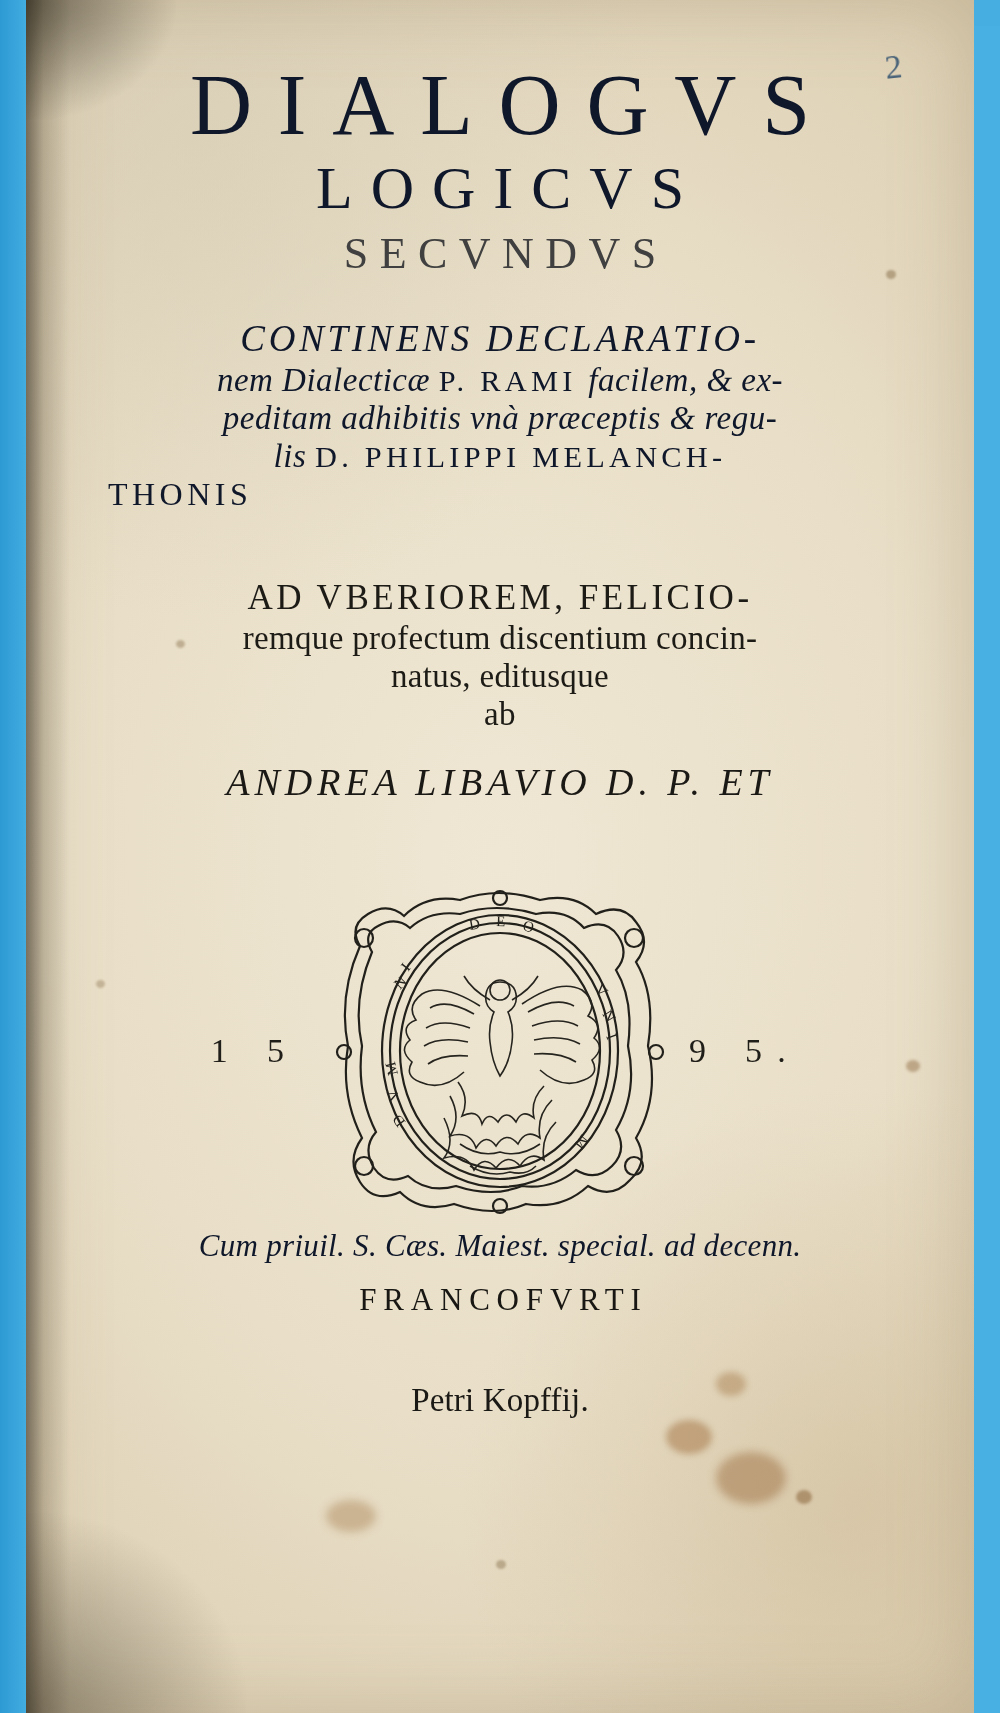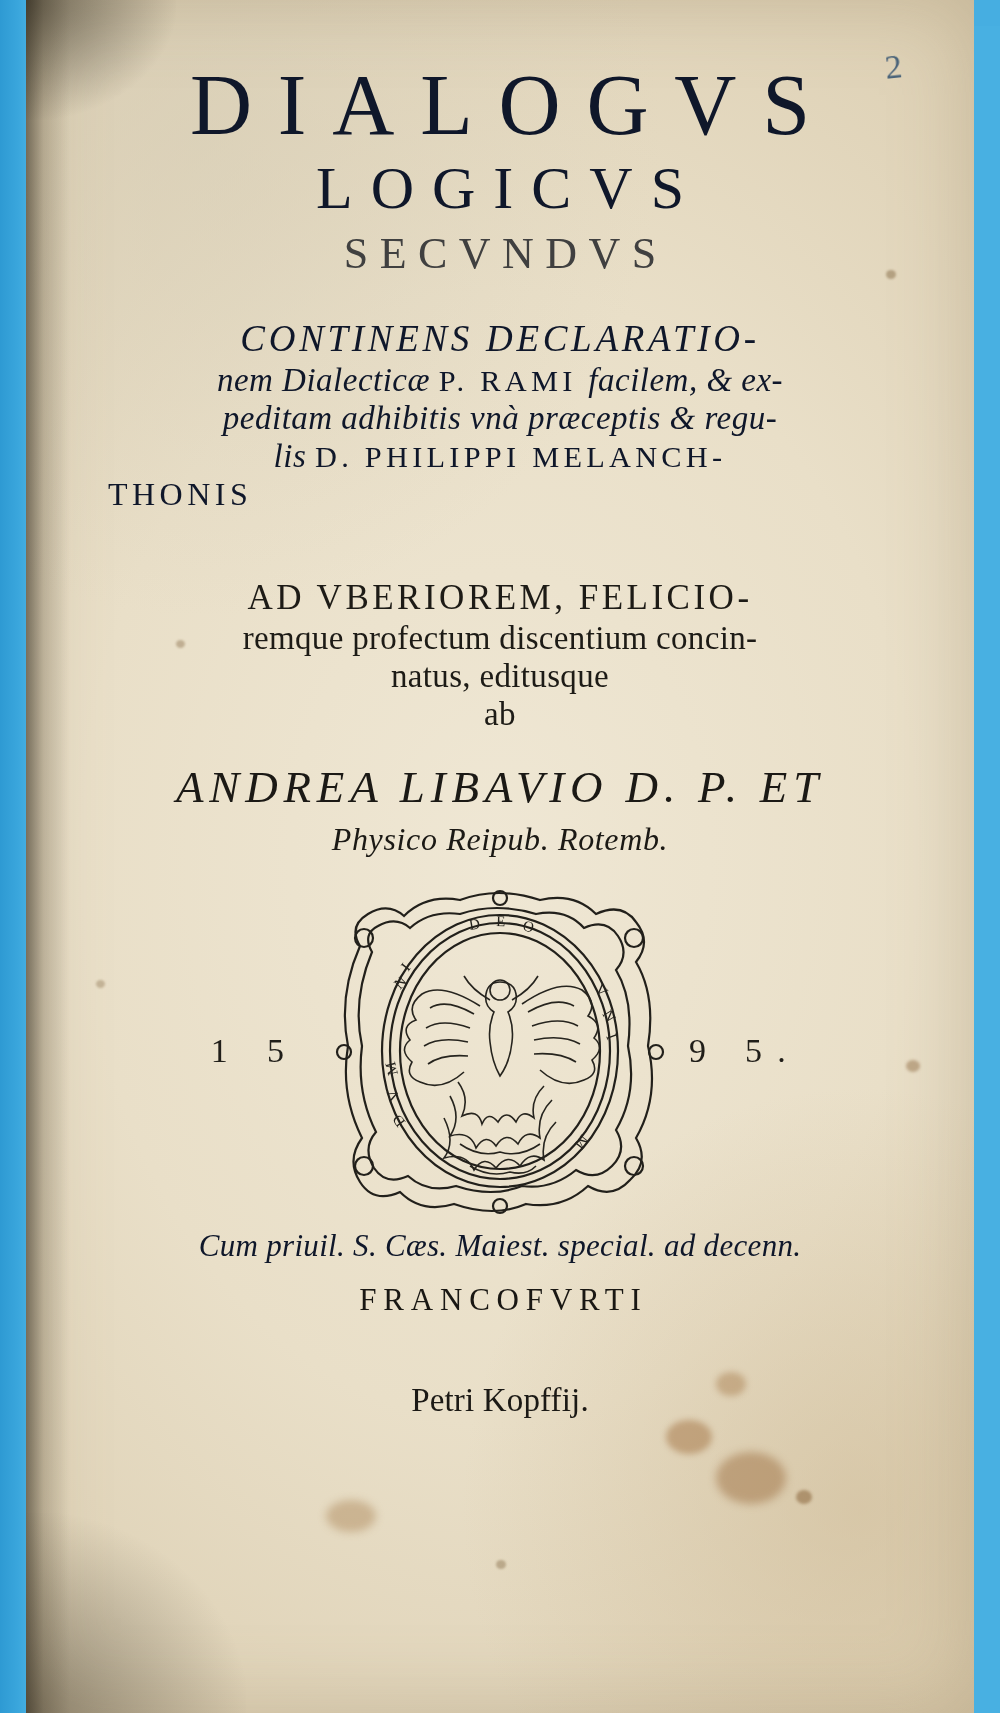--- a/index.html
+++ b/index.html
@@ -174,21 +174,21 @@
   .ad4 { font-size: 33px; letter-spacing: 0.01em; }
 
   .blk-author {
     position: absolute;
     left: 30px; right: 30px;
     top: 760px;
     font-style: italic;
     line-height: 1.2;
     color: #1b1915;
   }
-  .au1 { font-size: 45px; letter-spacing: 0.13em; font-style: italic; }
+  .au1 { font-size: 38px; letter-spacing: 0.13em; font-style: italic; }
   .au2 { font-size: 32px; letter-spacing: 0.02em; margin-top: 6px; }
 
   
   .device-wrap {
     position: absolute;
     left: 0; right: 0;
     top: 886px;
     display: flex;
     align-items: center;
     justify-content: center;
@@ -289,21 +289,20 @@
 
     <div class="blk-ad">
       <div class="ad1 ink-soft">AD VBERIOREM, FELICIO-</div>
       <div class="ad2 ink-soft">remque profectum discentium concin-</div>
       <div class="ad3 ink-soft">natus, editusque</div>
       <div class="ad4 ink-soft">ab</div>
     </div>
 
     <div class="blk-author">
       <div class="au1 ink-soft">ANDREA LIBAVIO D. P. ET</div>
-      <div class="au2 ink-soft">Physico Reipub. Rotemb.</div>
     </div>
 
     <div class="device-wrap">
       <div class="year-d ink-soft">1 5</div>
 
       <div class="device">
         <svg viewBox="0 0 340 330" width="340" height="330" aria-hidden="true">
           <g stroke="#22201b" fill="none" stroke-width="2.2">
 
             <path d="M30 60 Q18 40 38 28 Q58 16 74 30 Q96 8 130 14 Q168 0 210 14 Q244 6 266 28 Q292 16 306 36 Q322 56 306 76

